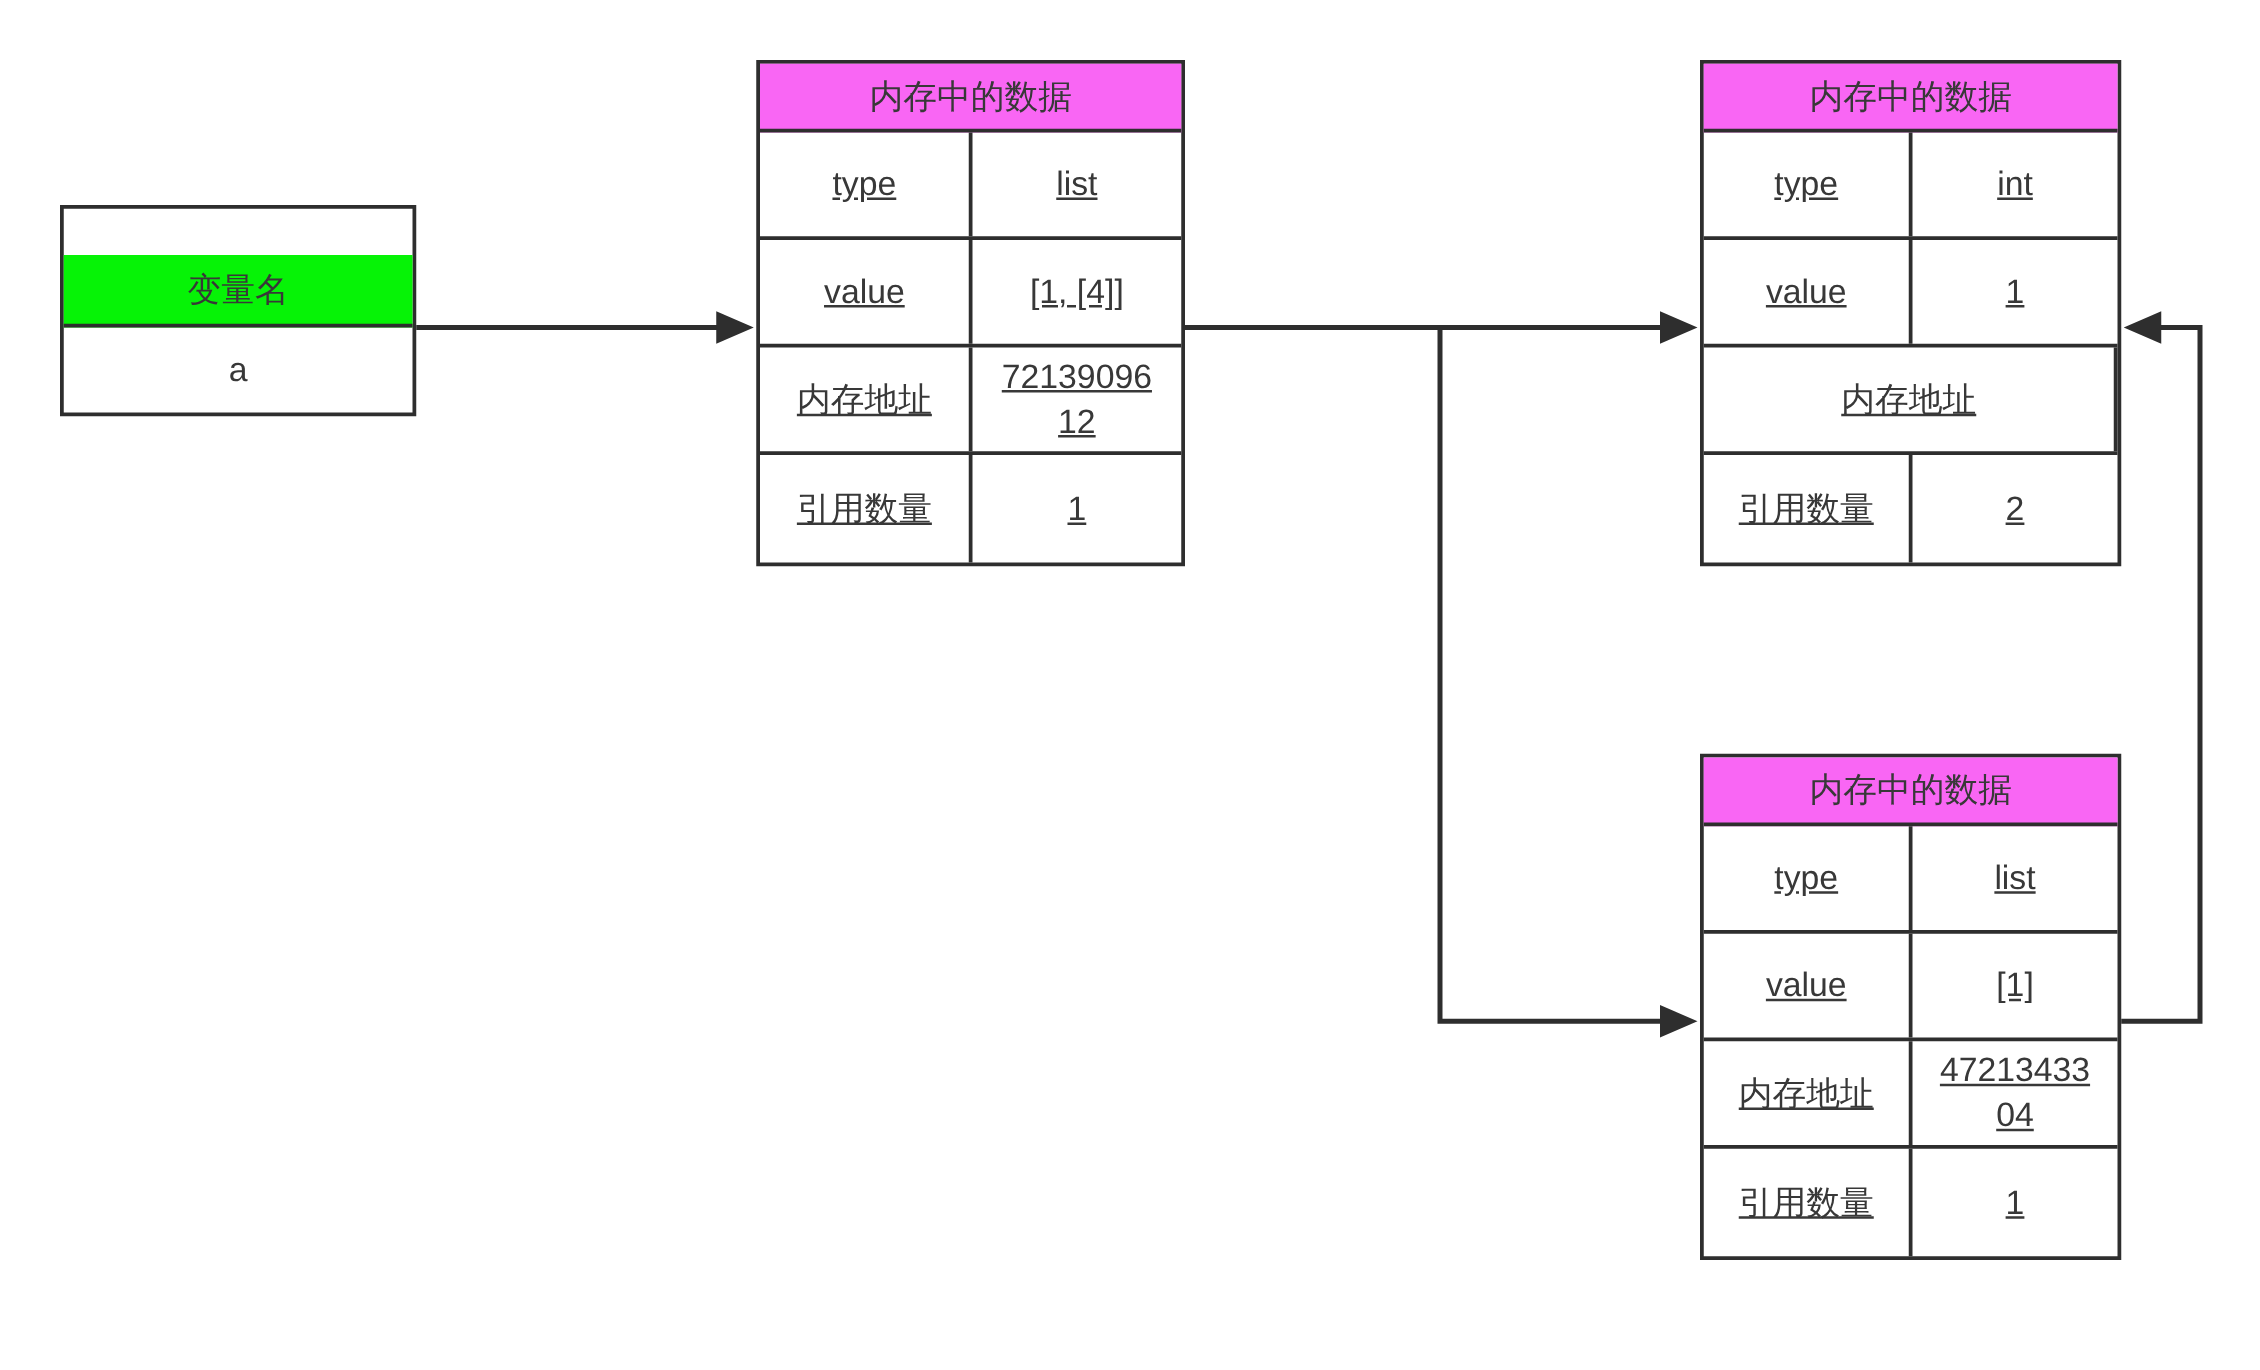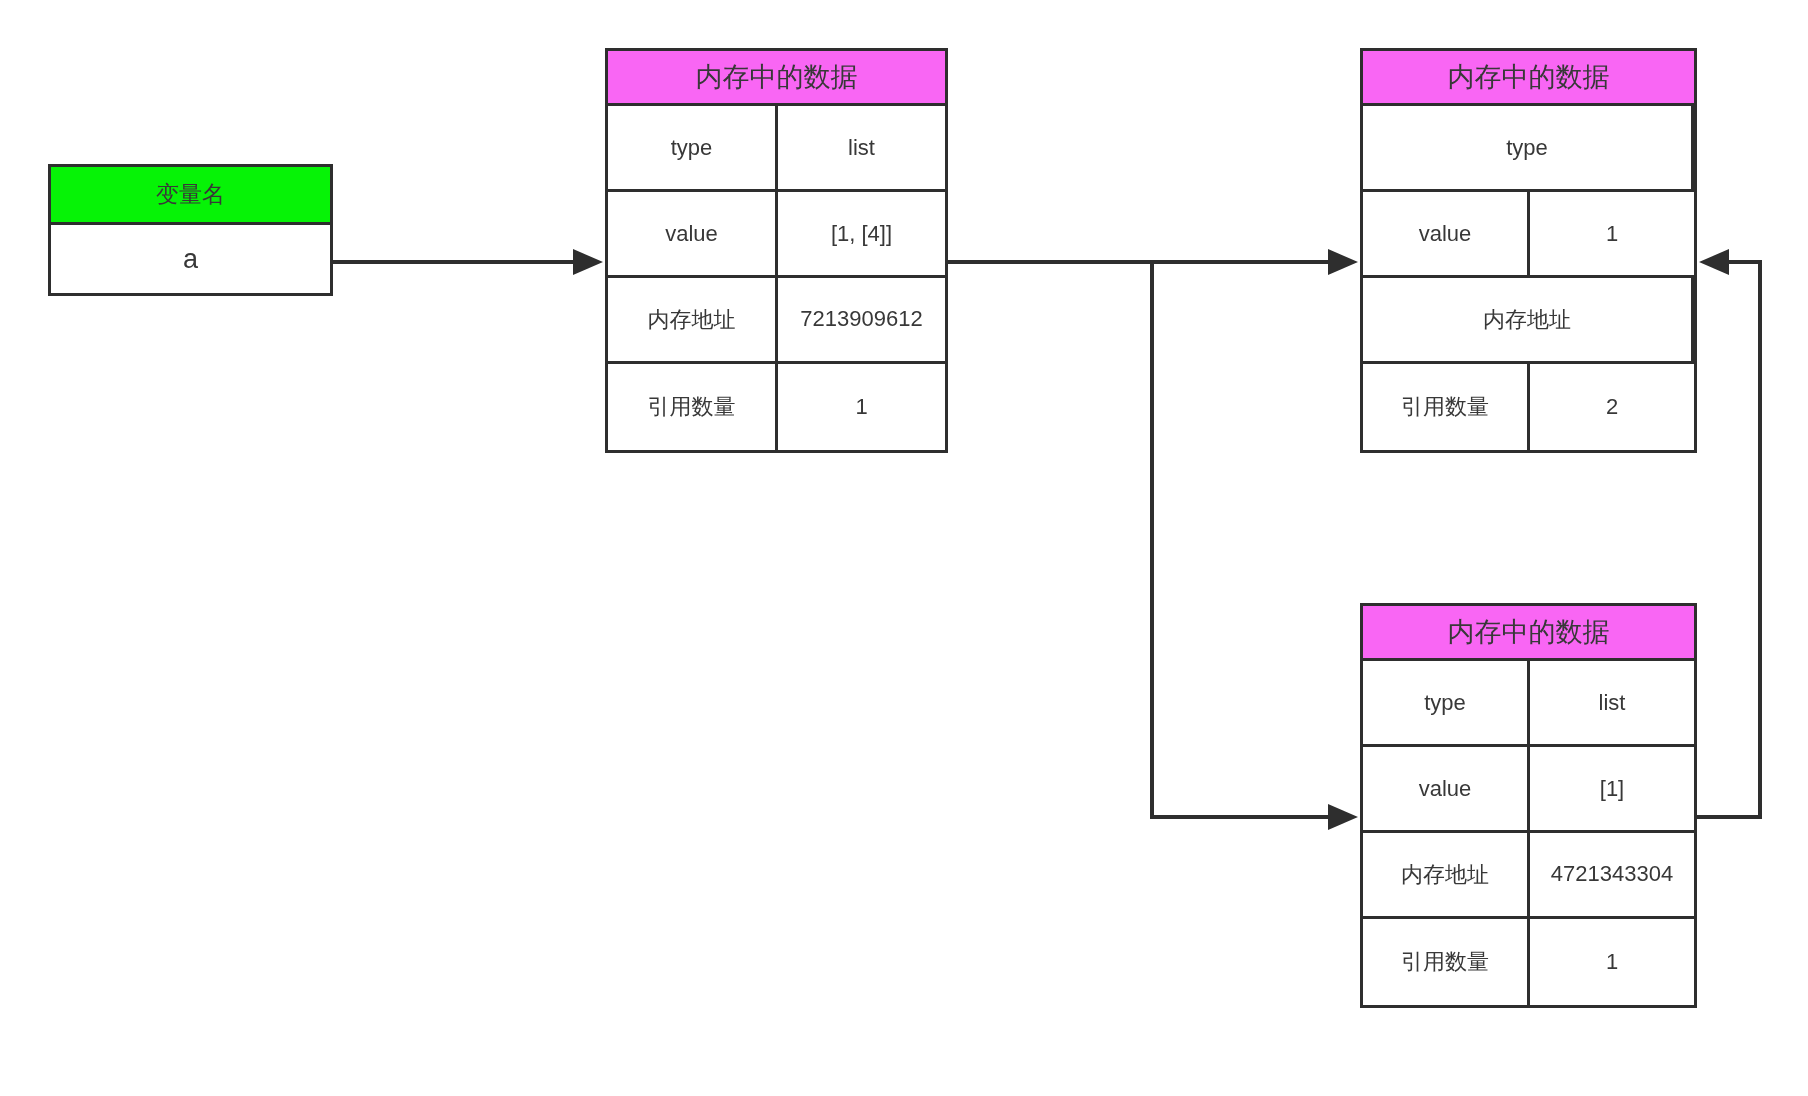--- a/index.html
+++ b/index.html
@@ -28,21 +28,22 @@
     position: absolute;
     left: 48px; top: 164px; width: 285px;
     border: 3px solid var(--border);
     background: #fff;
   }
   .var-header {
     height: 58px;
     background: var(--header-green);
     border-bottom: 3px solid var(--border);
     display: flex; align-items: center; justify-content: center;
-    font-size: 23px;
+    font-size: 27px;
+    margin-top: 37px;
   }
   .var-value {
     height: 68px;
     display: flex; align-items: center; justify-content: center;
     font-size: 27px;
   }
 
   
   .mem-table {
     position: absolute;
@@ -58,22 +59,23 @@
   }
   .mem-row {
     display: flex;
     height: 86px;
     border-bottom: 3px solid var(--border);
   }
   .mem-row:last-child { border-bottom: none; }
   .cell {
     flex: 1;
     display: flex; align-items: center; justify-content: center;
-    font-size: 22px;
+    font-size: 27px;
     text-align: center;
+    text-decoration: underline;
   }
   .cell.label { border-right: 3px solid var(--border); }
   .cell .wrapnum {
     display: inline-block;
     max-width: 125px;
     word-break: break-all;
     line-height: 1.3;
   }
 
   .t-mid   { left: 605px;  top: 48px;  width: 343px; }
@@ -122,20 +124,21 @@
     <div class="mem-row">
       <div class="cell label">引用数量</div>
       <div class="cell">1</div>
     </div>
   </div>
 
   <div class="mem-table t-int">
     <div class="mem-header">内存中的数据</div>
     <div class="mem-row">
       <div class="cell label">type</div>
+      <div class="cell">int</div>
     </div>
     <div class="mem-row">
       <div class="cell label">value</div>
       <div class="cell">1</div>
     </div>
     <div class="mem-row">
       <div class="cell label">内存地址</div>
     </div>
     <div class="mem-row">
       <div class="cell label">引用数量</div>

